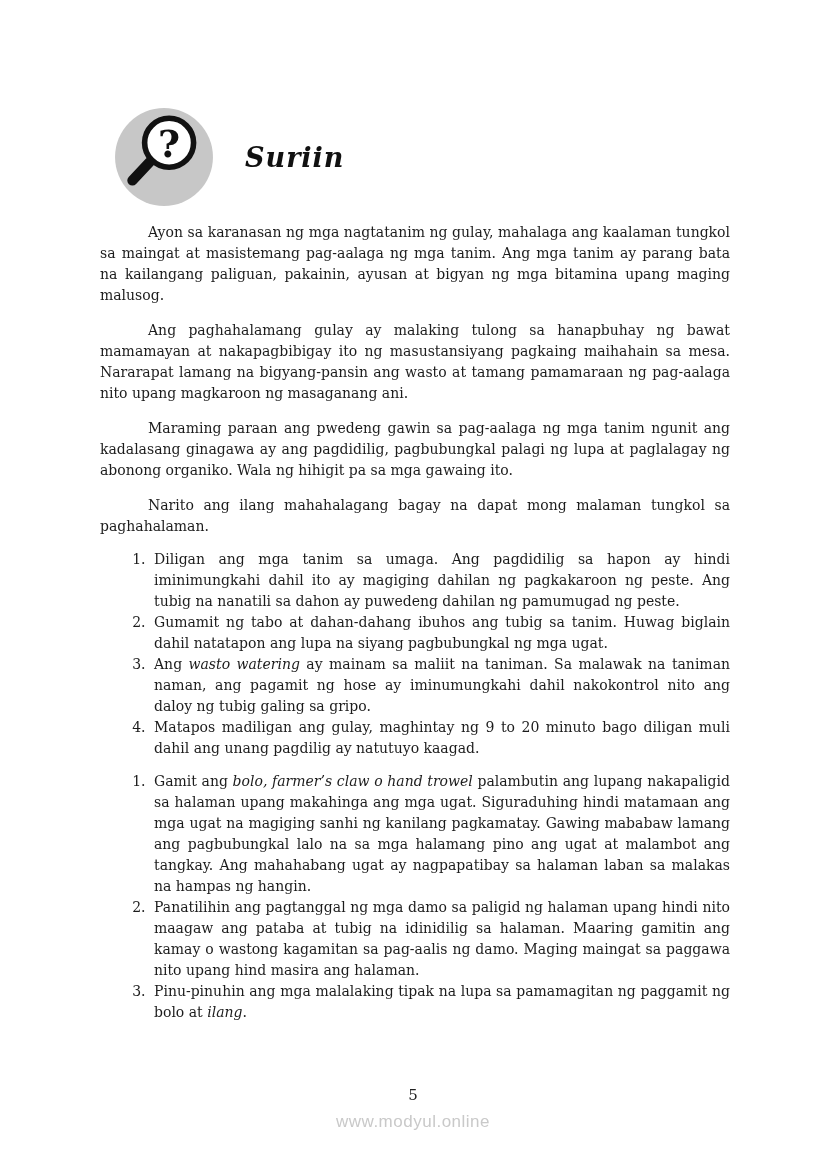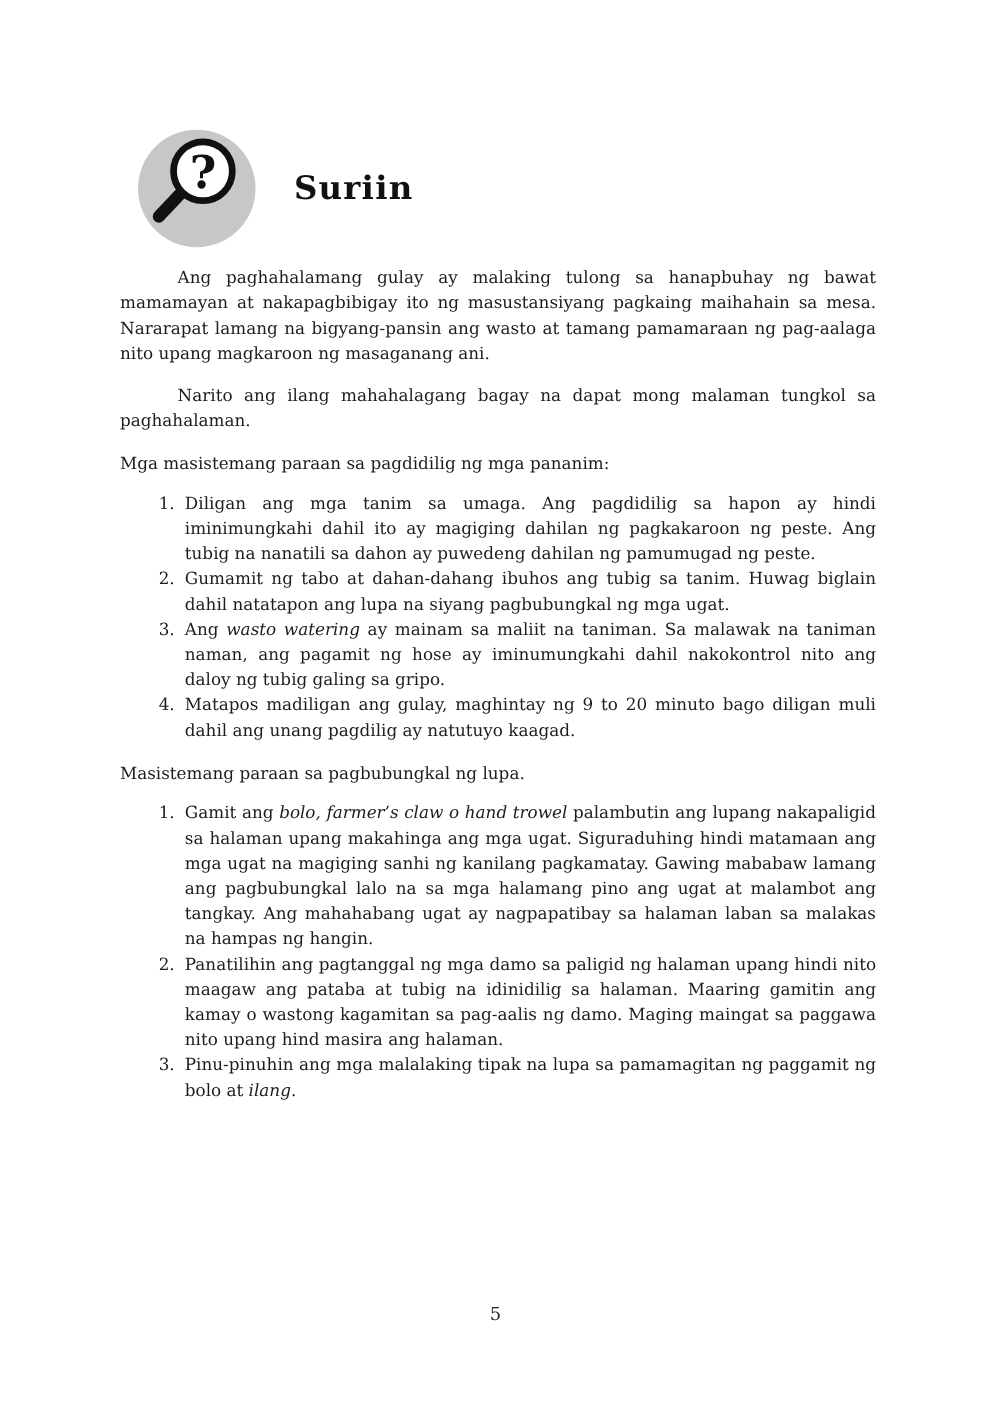--- a/index.html
+++ b/index.html
@@ -16,20 +16,21 @@
     display: flex;
     align-items: center;
     gap: 30px;
     margin: 106px 0 0 113px;
     height: 102px;
   }
   .icon-wrap { width:102px; height:102px; flex:0 0 auto; }
   .title {
     margin: 0;
     font-family: "DejaVu Serif", serif;
+    font-style: italic;
     font-weight: bold;
     font-size: 27px;
     letter-spacing: 1px;
     color: #111111;
   }
   p.body {
     margin: 14px 96px 0 100px;
     text-indent: 48px;
     text-align: justify;
     font-size: 14px;
@@ -79,35 +80,36 @@
       <svg width="102" height="102" viewBox="0 0 100 100" aria-hidden="true">
         <circle cx="50" cy="50" r="48" fill="#c7c7c7"></circle>
         <line x1="36" y1="55" x2="19" y2="73" stroke="#111111" stroke-width="10" stroke-linecap="round"></line>
         <circle cx="55" cy="36" r="24" fill="#ffffff" stroke="#111111" stroke-width="5.5"></circle>
         <text x="55" y="50" text-anchor="middle" font-family="DejaVu Serif, serif" font-weight="bold" font-size="37" fill="#111111">?</text>
       </svg>
     </div>
     <h1 class="title">Suriin</h1>
   </div>
 
+  <p class="body">Ayon sa karanasan ng mga nagtatanim ng gulay, mahalaga ang kaalaman tungkol sa maingat at masistemang pag-aalaga ng mga tanim. Ang mga tanim ay parang bata na kailangang paliguan, pakainin, ayusan at bigyan ng mga bitamina upang maging malusog.</p>
   <p class="body">Ang paghahalamang gulay ay malaking tulong sa hanapbuhay ng bawat mamamayan at nakapagbibigay ito ng masustansiyang pagkaing maihahain sa mesa. Nararapat lamang na bigyang-pansin ang wasto at tamang pamamaraan ng pag-aalaga nito upang magkaroon ng masaganang ani.</p>
+  <p class="body">Maraming paraan ang pwedeng gawin sa pag-aalaga ng mga tanim ngunit ang kadalasang ginagawa ay ang pagdidilig, pagbubungkal palagi ng lupa at paglalagay ng abonong organiko. Wala ng hihigit pa sa mga gawaing ito.</p>
   <p class="body">Narito ang ilang mahahalagang bagay na dapat mong malaman tungkol sa paghahalaman.</p>
 
-  <p class="lead">Mga masistemang paraan sa pagdidilig ng mga pananim:</p>
 
   <ol class="doc-list">
     <li><span>Diligan ang mga tanim sa umaga. Ang pagdidilig sa hapon ay hindi iminimungkahi dahil ito ay magiging dahilan ng pagkakaroon ng peste. Ang tubig na nanatili sa dahon ay puwedeng dahilan ng pamumugad ng peste.</span><span class="it"></span><span></span></li>
     <li><span>Gumamit ng tabo at dahan-dahang ibuhos ang tubig sa tanim. Huwag biglain dahil natatapon ang lupa na siyang pagbubungkal ng mga ugat.</span><span class="it"></span><span></span></li>
     <li><span>Ang </span><span class="it">wasto watering</span><span> ay mainam sa maliit na taniman. Sa malawak na taniman naman, ang pagamit ng hose ay iminumungkahi dahil nakokontrol nito ang daloy ng tubig galing sa gripo.</span></li>
     <li><span>Matapos madiligan ang gulay, maghintay ng 9 to 20 minuto bago diligan muli dahil ang unang pagdilig ay natutuyo kaagad.</span><span class="it"></span><span></span></li>
   </ol>
 
-  <p class="lead">Masistemang paraan sa pagbubungkal ng lupa.</p>
 
   <ol class="doc-list">
     <li><span>Gamit ang </span><span class="it">bolo, farmer’s claw o hand trowel</span><span> palambutin ang lupang nakapaligid sa halaman upang makahinga ang mga ugat. Siguraduhing hindi matamaan ang mga ugat na magiging sanhi ng kanilang pagkamatay. Gawing mababaw lamang ang pagbubungkal lalo na sa mga halamang pino ang ugat at malambot ang tangkay. Ang mahahabang ugat ay nagpapatibay sa halaman laban sa malakas na hampas ng hangin.</span></li>
     <li><span>Panatilihin ang pagtanggal ng mga damo sa paligid ng halaman upang hindi nito maagaw ang pataba at tubig na idinidilig sa halaman. Maaring gamitin ang kamay o wastong kagamitan sa pag-aalis ng damo. Maging maingat sa paggawa nito upang hind masira ang halaman.</span><span class="it"></span><span></span></li>
     <li><span>Pinu-pinuhin ang mga malalaking tipak na lupa sa pamamagitan ng paggamit ng bolo at </span><span class="it">ilang</span><span>.</span></li>
   </ol>
 
   <div class="pagenum">5</div>
+  <div class="footer-url">www.modyul.online</div>
 
 </div>
 
 </body></html>

